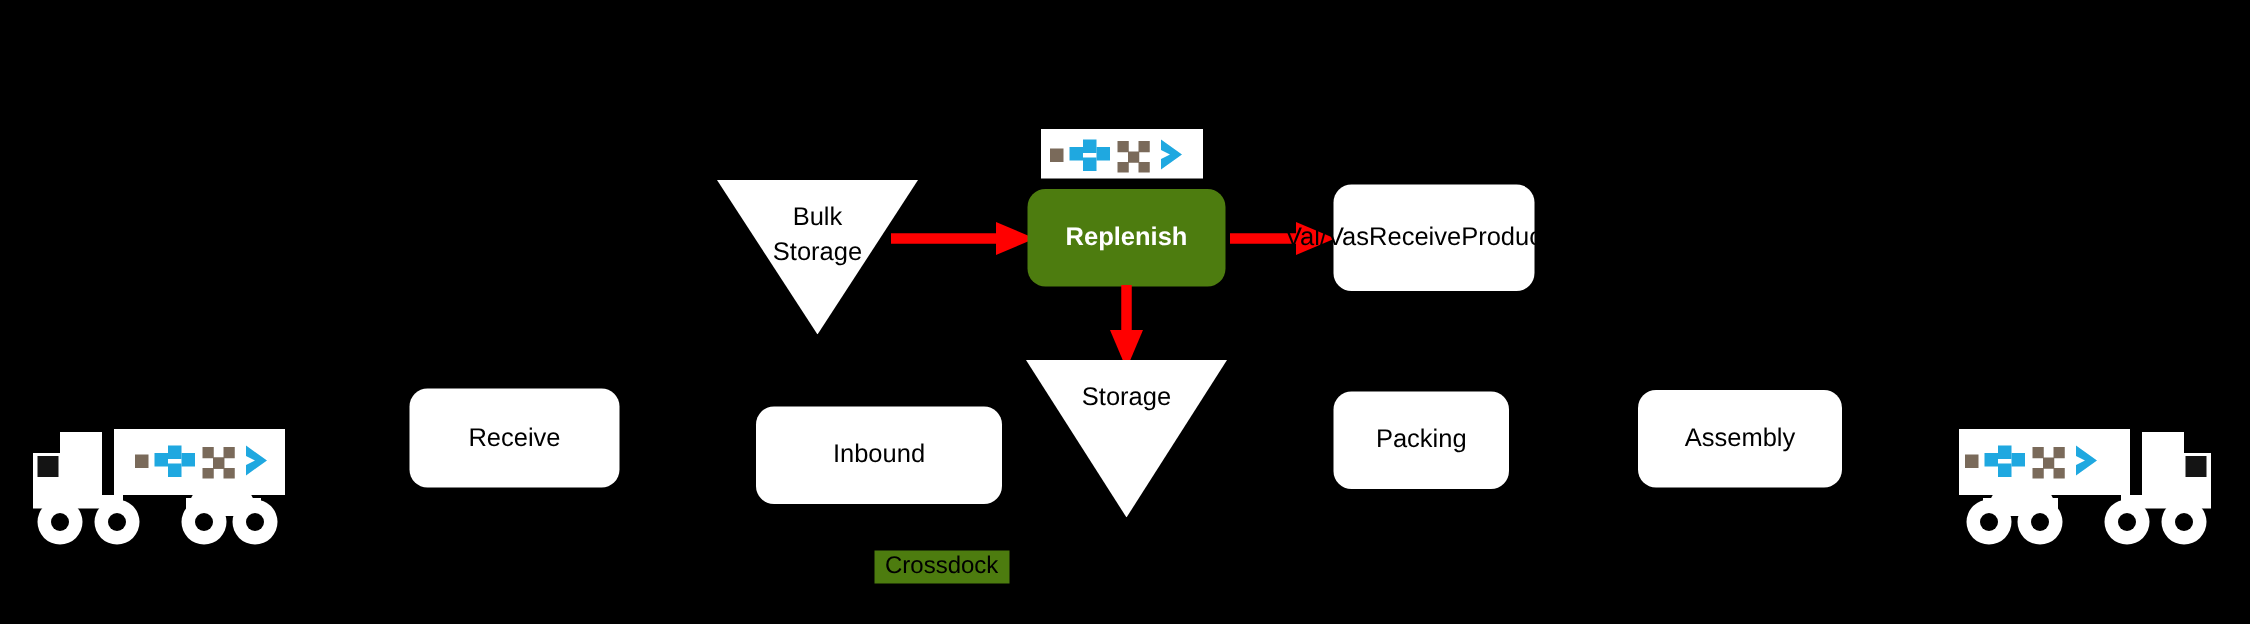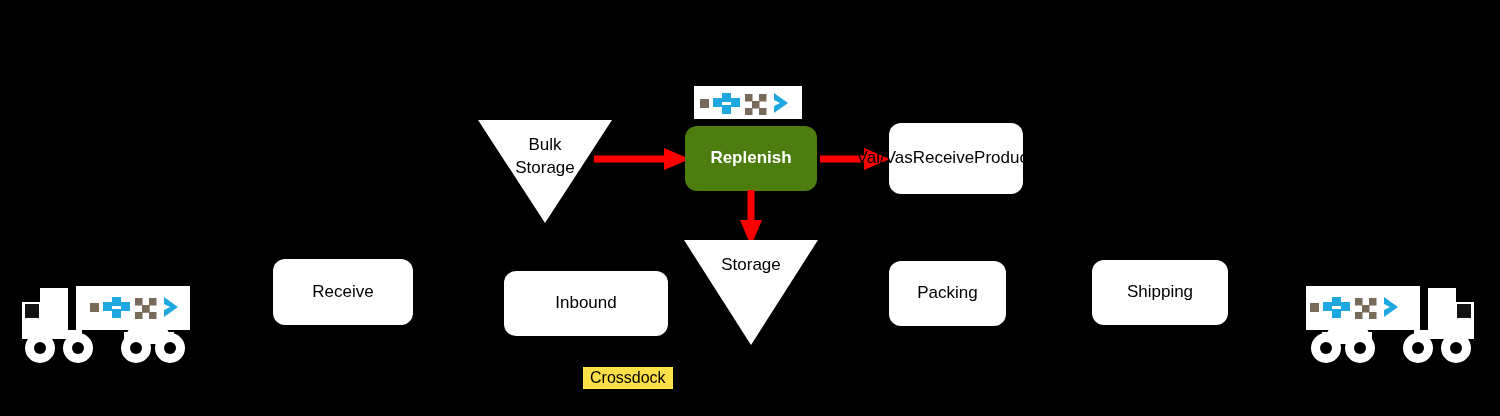--- a/index.html
+++ b/index.html
@@ -63,21 +63,21 @@
     text-align: center;
     color: #000000;
     font-size: 17px;
     line-height: 1.35;
     pointer-events: none;
   }
 
   
   .plain-label {
     position: absolute;
-    background: #fde047;
+    background: #4d7c0f;
     color: #000000;
     font-size: 16px;
     padding: 2px 7px;
     white-space: nowrap;
   }
 
   
   .arrow {
     position: absolute;
   }
@@ -230,21 +230,21 @@
     <div class="tri-label">
       <div>Storage</div>
     </div>
   </div>
 
   <div class="node-box" style="left:889px; top:261px; width:117px; height:65px;">
     <span>Packing</span>
   </div>
 
   <div class="node-box" style="left:1092px; top:260px; width:136px; height:65px;">
-    <span>Shipping</span>
+    <span>Assembly</span>
   </div>
 
   <div class="plain-label" style="left:583px; top:367px;">
     <span>Crossdock</span>
   </div>
 
   <div class="truck mirrored" style="left:1300px; top:280px; width:190px; height:90px;">
     <svg width="190" height="90" viewBox="0 0 190 90" aria-hidden="true">
       <rect x="70" y="6" width="114" height="44" fill="#ffffff"></rect>
       <path d="M16 22 L34 22 L34 8 L62 8 L62 52 L16 52 Z" fill="#ffffff"></path>

